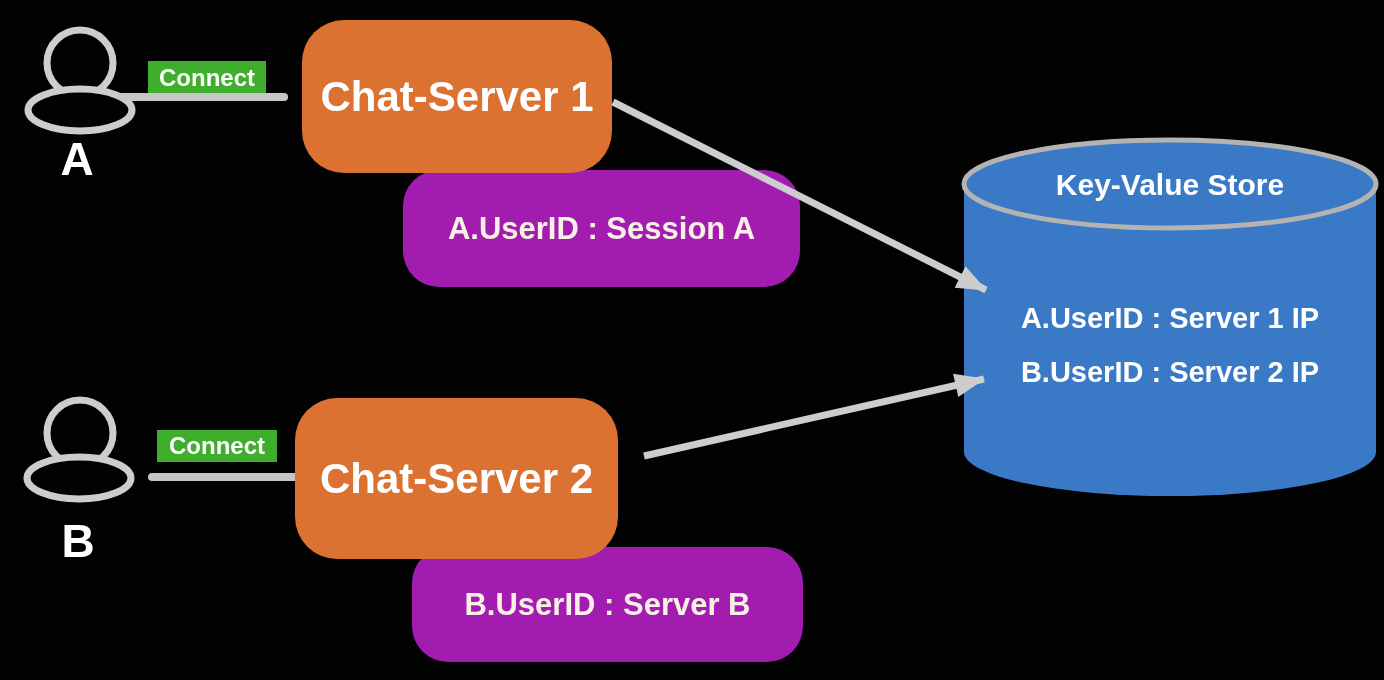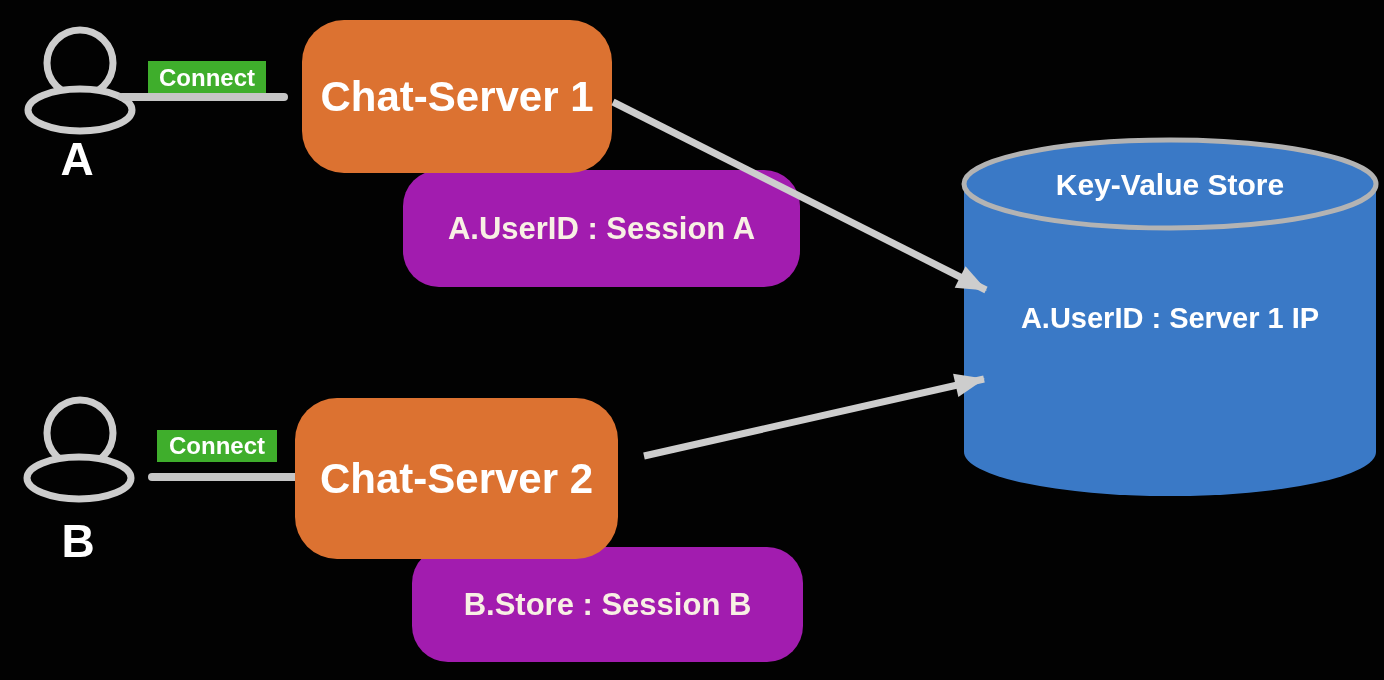--- a/index.html
+++ b/index.html
@@ -76,32 +76,33 @@
   <div class="abs user-label" style="left:49px;top:132px;">A</div>
   <div class="abs user-label" style="left:50px;top:514px;">B</div>
 
   <div class="abs connect-badge" style="left:148px;top:61px;width:118px;height:33px;">Connect</div>
   <div class="abs connect-badge" style="left:157px;top:430px;width:120px;height:32px;">Connect</div>
 
   <div class="abs session-box" style="left:403px;top:170px;width:397px;height:117px;">
     <span>A.UserID : Session A</span>
   </div>
   <div class="abs session-box" style="left:412px;top:547px;width:391px;height:115px;">
-    <span>B.Store : Session B</span>
+    <span>B.UserID : Server B</span>
   </div>
 
   <div class="abs server-box" style="left:302px;top:20px;width:310px;height:153px;">
     <span>Chat-Server 1</span>
   </div>
   <div class="abs server-box" style="left:295px;top:398px;width:323px;height:161px;">
     <span>Chat-Server 2</span>
   </div>
 
   <div class="abs kv-title" style="left:1000px;top:168px;width:340px;">Key-Value Store</div>
   <div class="abs kv-entry" style="left:968px;top:302px;width:404px;">A.UserID : Server 1 IP</div>
+  <div class="abs kv-entry" style="left:968px;top:356px;width:404px;">B.UserID : Server 2 IP</div>
 
   <svg class="layer" viewBox="0 0 1384 680" style="z-index:4;">
     <defs>
       <marker id="ah" markerUnits="userSpaceOnUse" markerWidth="36" markerHeight="30" refX="30" refY="13" orient="auto">
         <path d="M1,1 L31,13 L1,25 Z" fill="#cdcdcd"></path>
       </marker>
     </defs>
     <line x1="613" y1="102" x2="986" y2="290" stroke="#cdcdcd" stroke-width="7" marker-end="url(#ah)"></line>
     <line x1="644" y1="456" x2="984" y2="379" stroke="#cdcdcd" stroke-width="7" marker-end="url(#ah)"></line>
   </svg>

